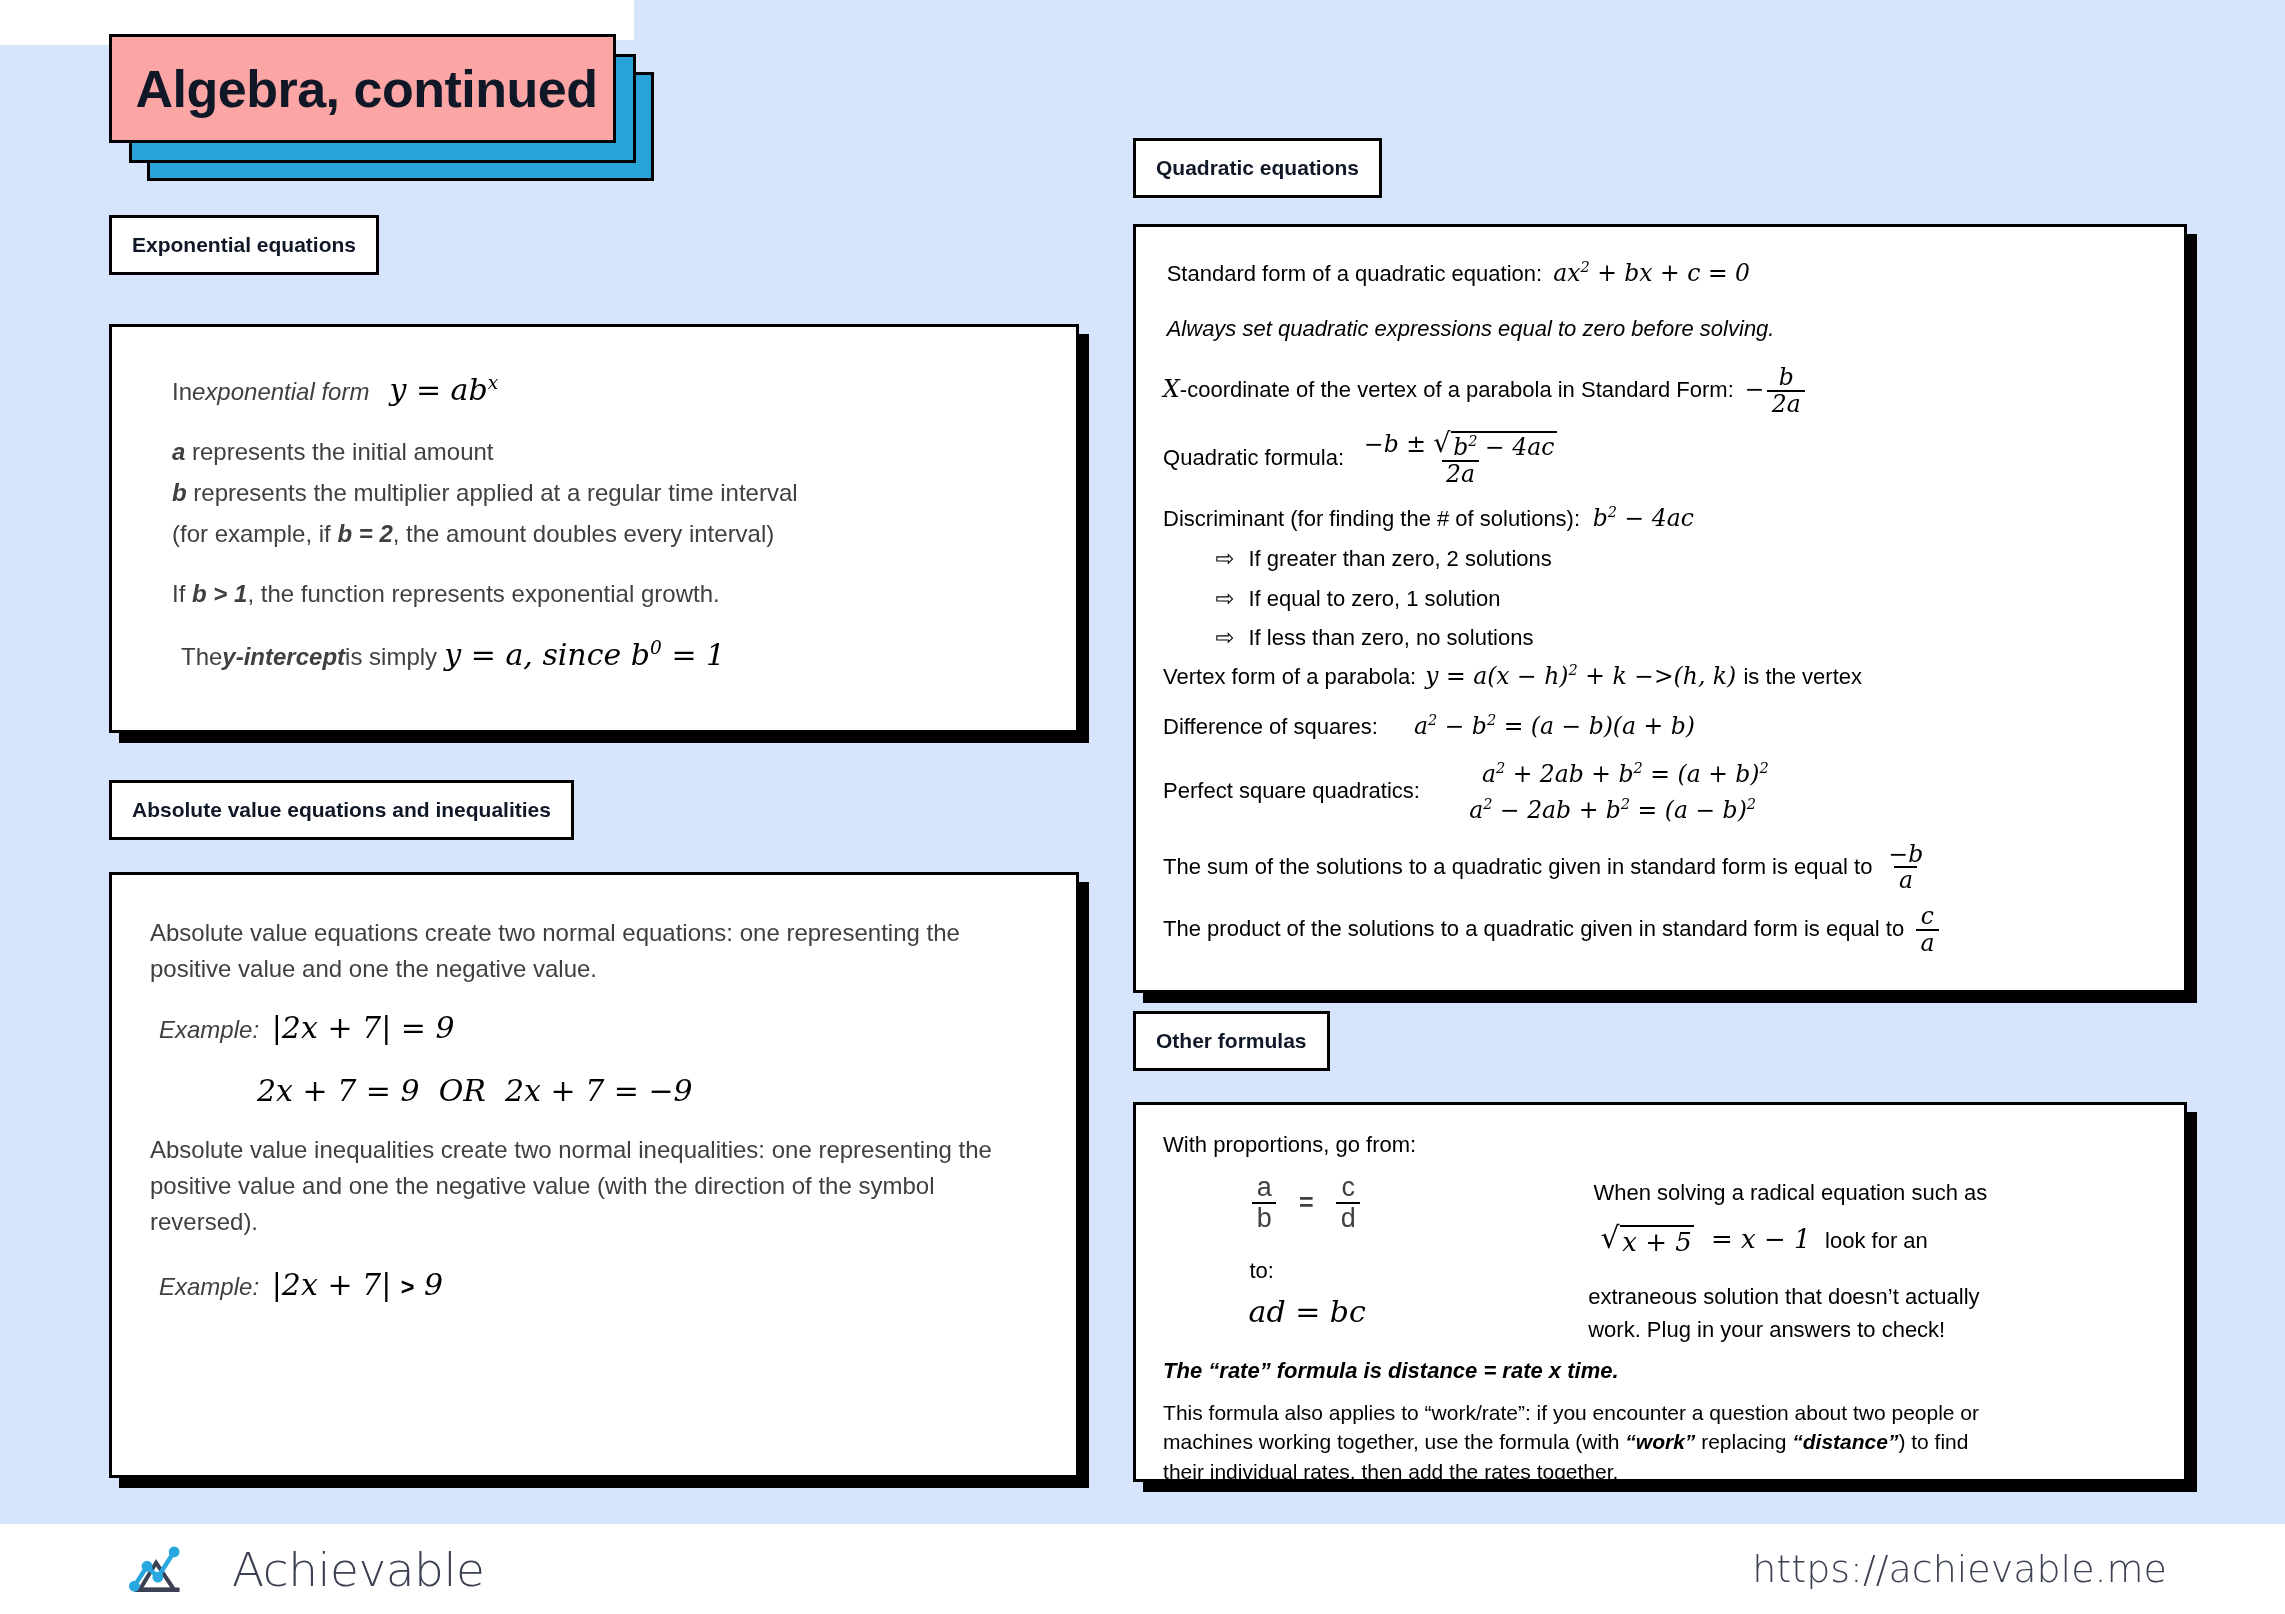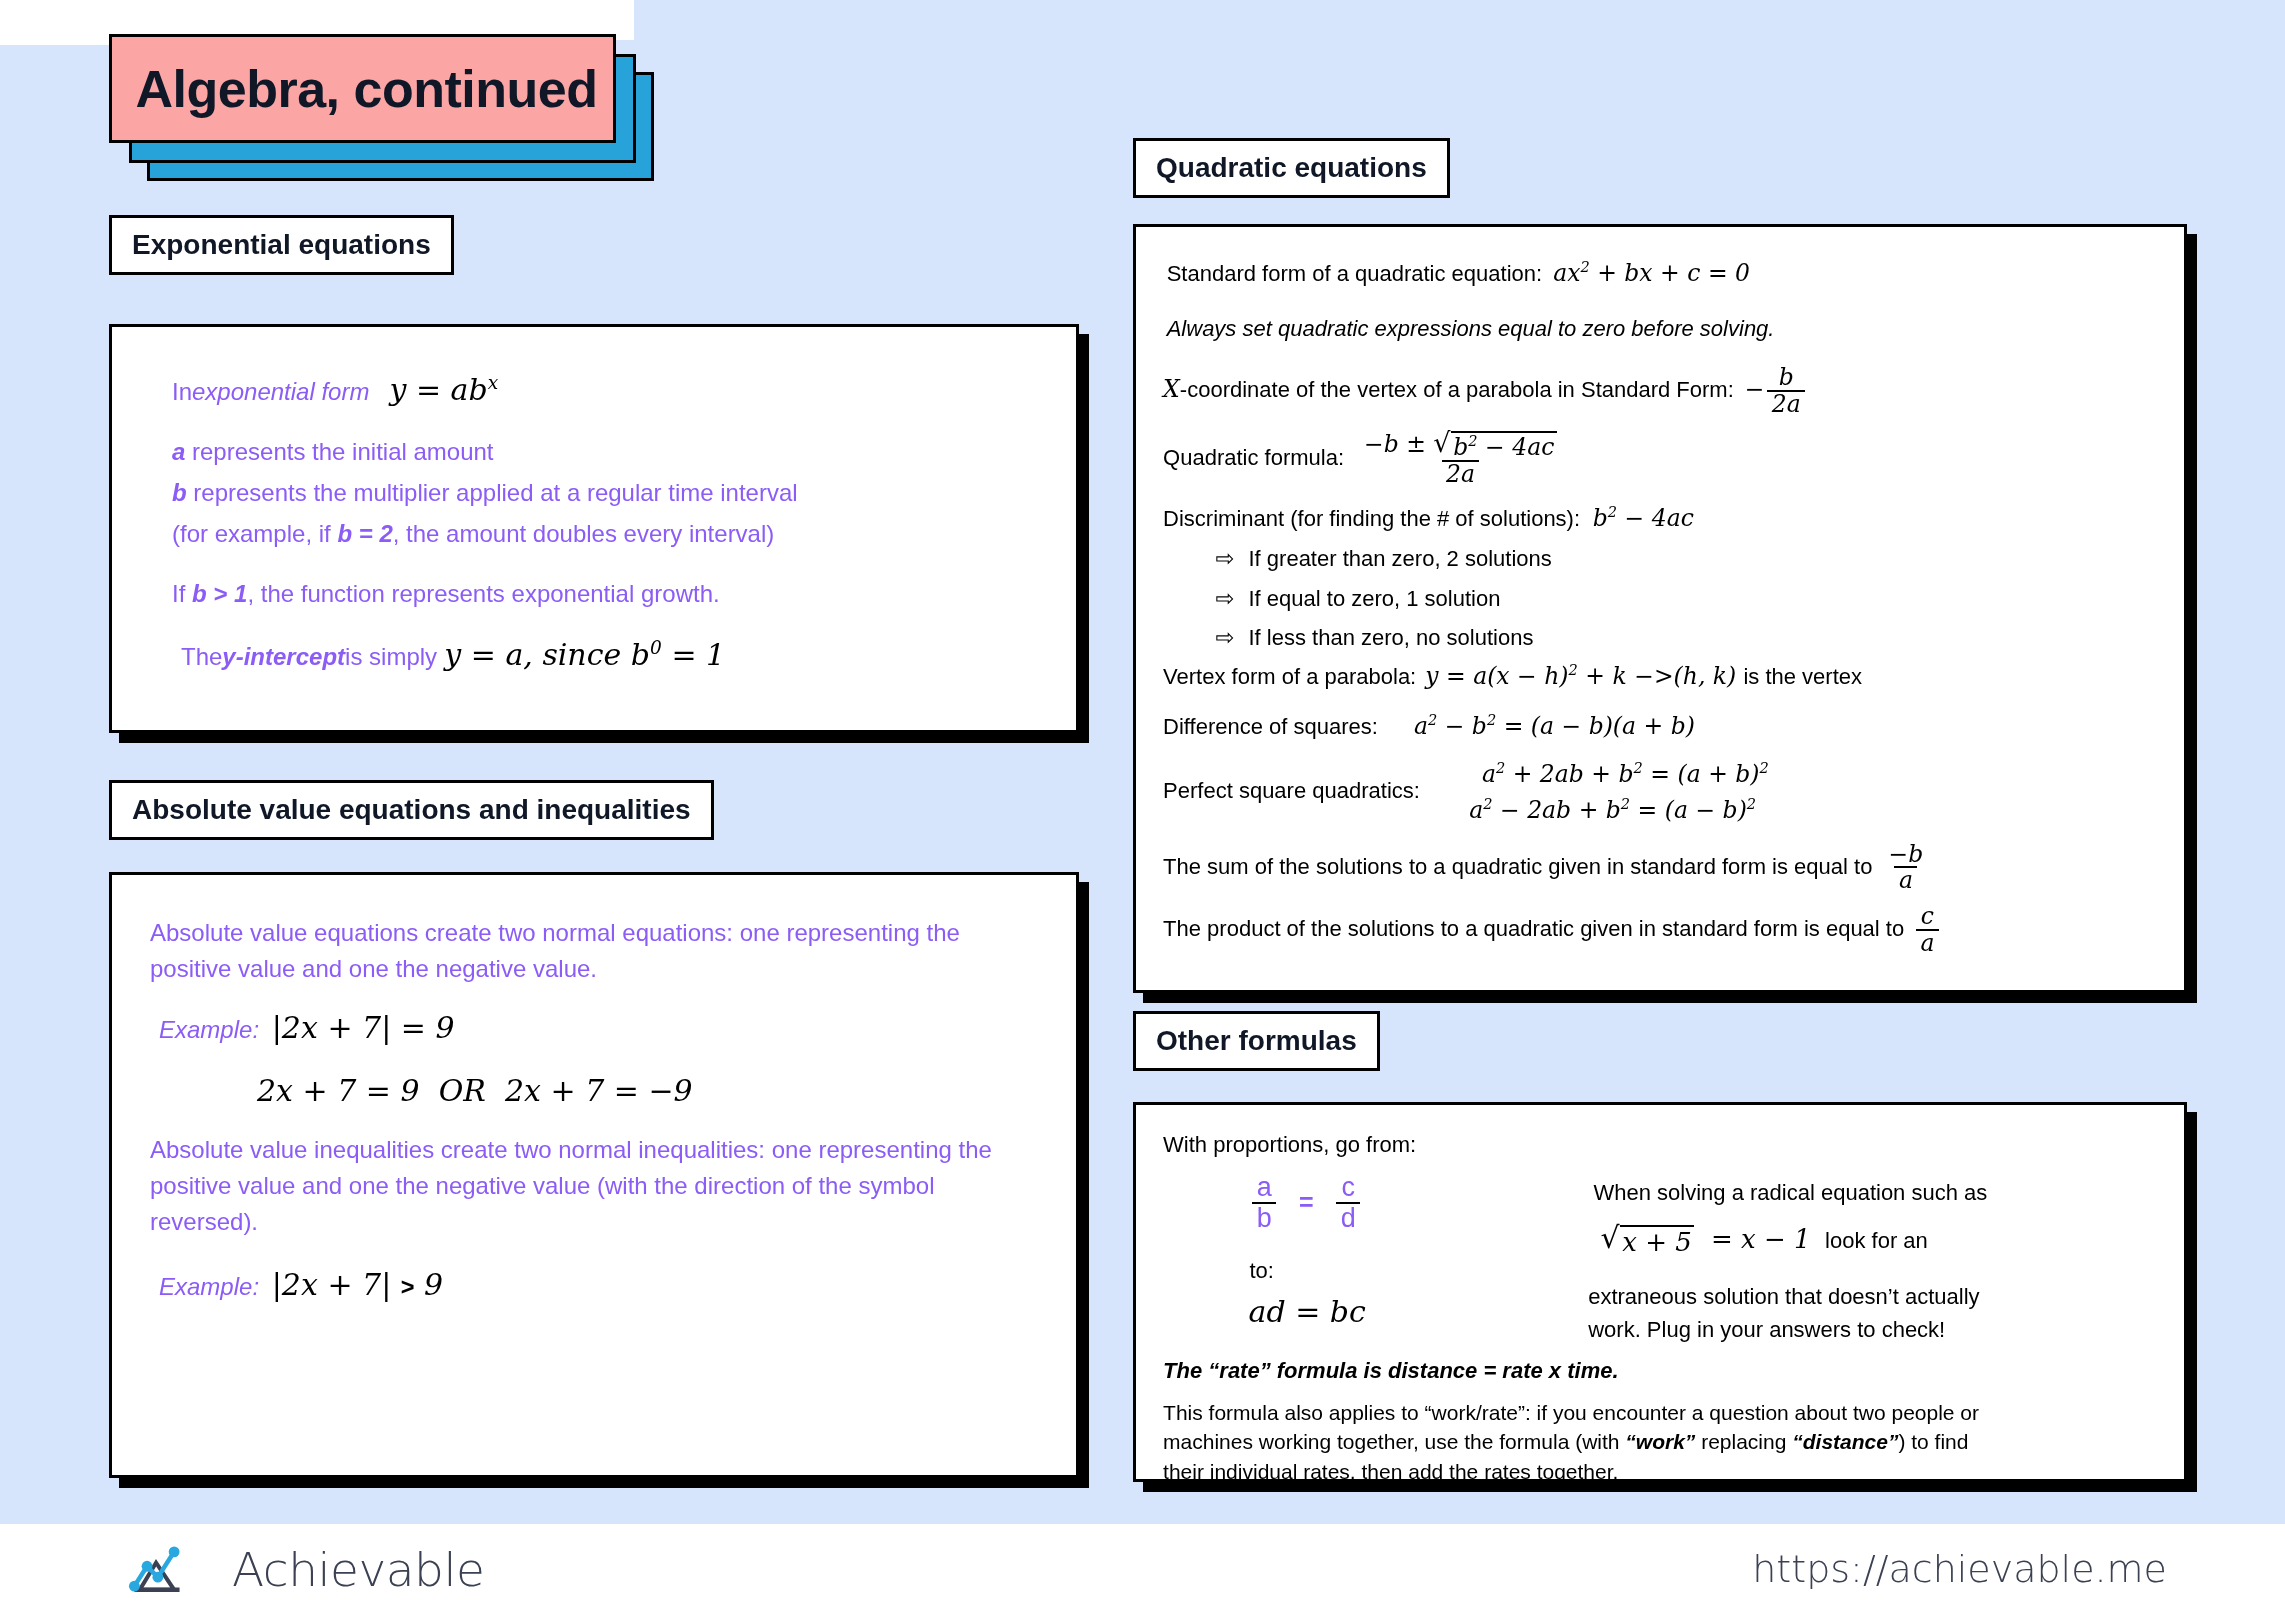--- a/index.html
+++ b/index.html
@@ -58,35 +58,35 @@
 
   
   .sec-head {
     position: absolute;
     background: #fff; border: 3.6px solid #000;
     display: flex; align-items: center;
     padding: 0 20px;
     height: 60px;
   }
   .sec-head span {
-    font-size: 28px; font-weight: bold; color: #101828;
+    font-size: 21px; font-weight: bold; color: #101828;
     white-space: nowrap;
   }
 
   
   .card {
     position: absolute;
     background: #fff;
     border: 3.6px solid #000;
     box-shadow: 10px 10px 0 0 #000;
   }
   .card-inner { padding: 27px 27px 18px 27px; }
 
   
-  .t  { font-size: 24px; color: #8b5cf6; line-height: 1.5; }
+  .t  { font-size: 24px; color: #404040; line-height: 1.5; }
   .t-sm { font-size: 22px; color: #000; line-height: 1.45; }
   .i  { font-style: italic; }
   .b  { font-weight: bold; }
   .bi { font-weight: bold; font-style: italic; }
 
   
   .m {
     font-family: "DejaVu Serif", "Liberation Serif", serif;
     font-style: italic;
     font-size: 27px;

